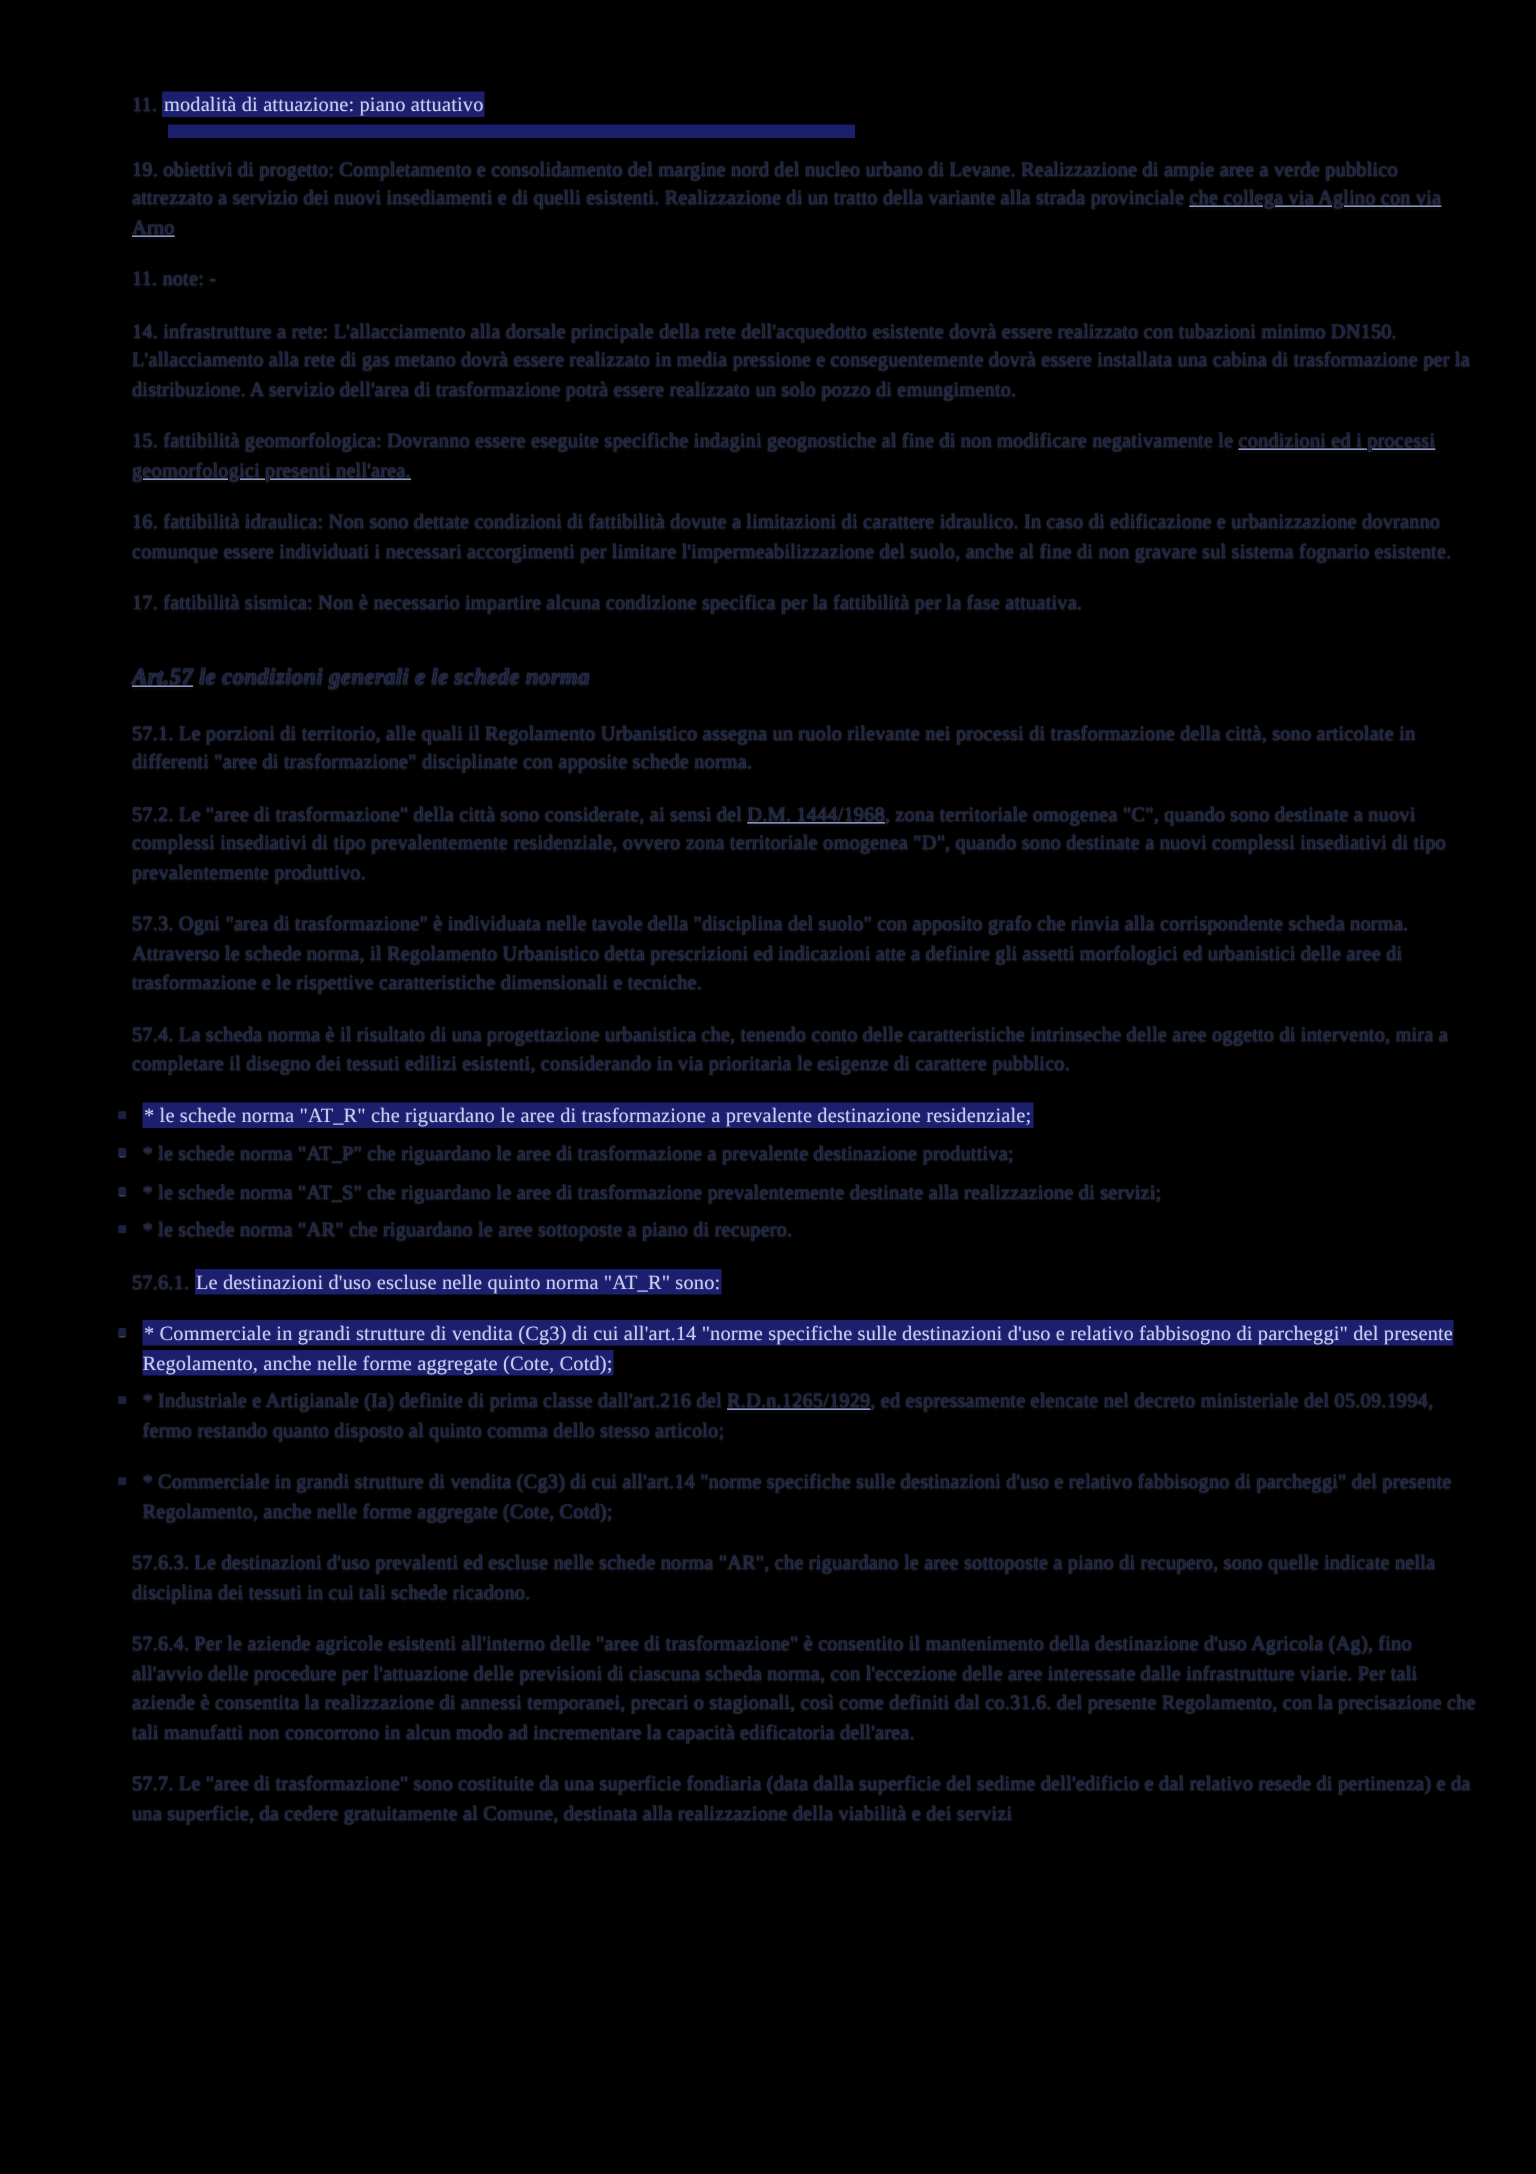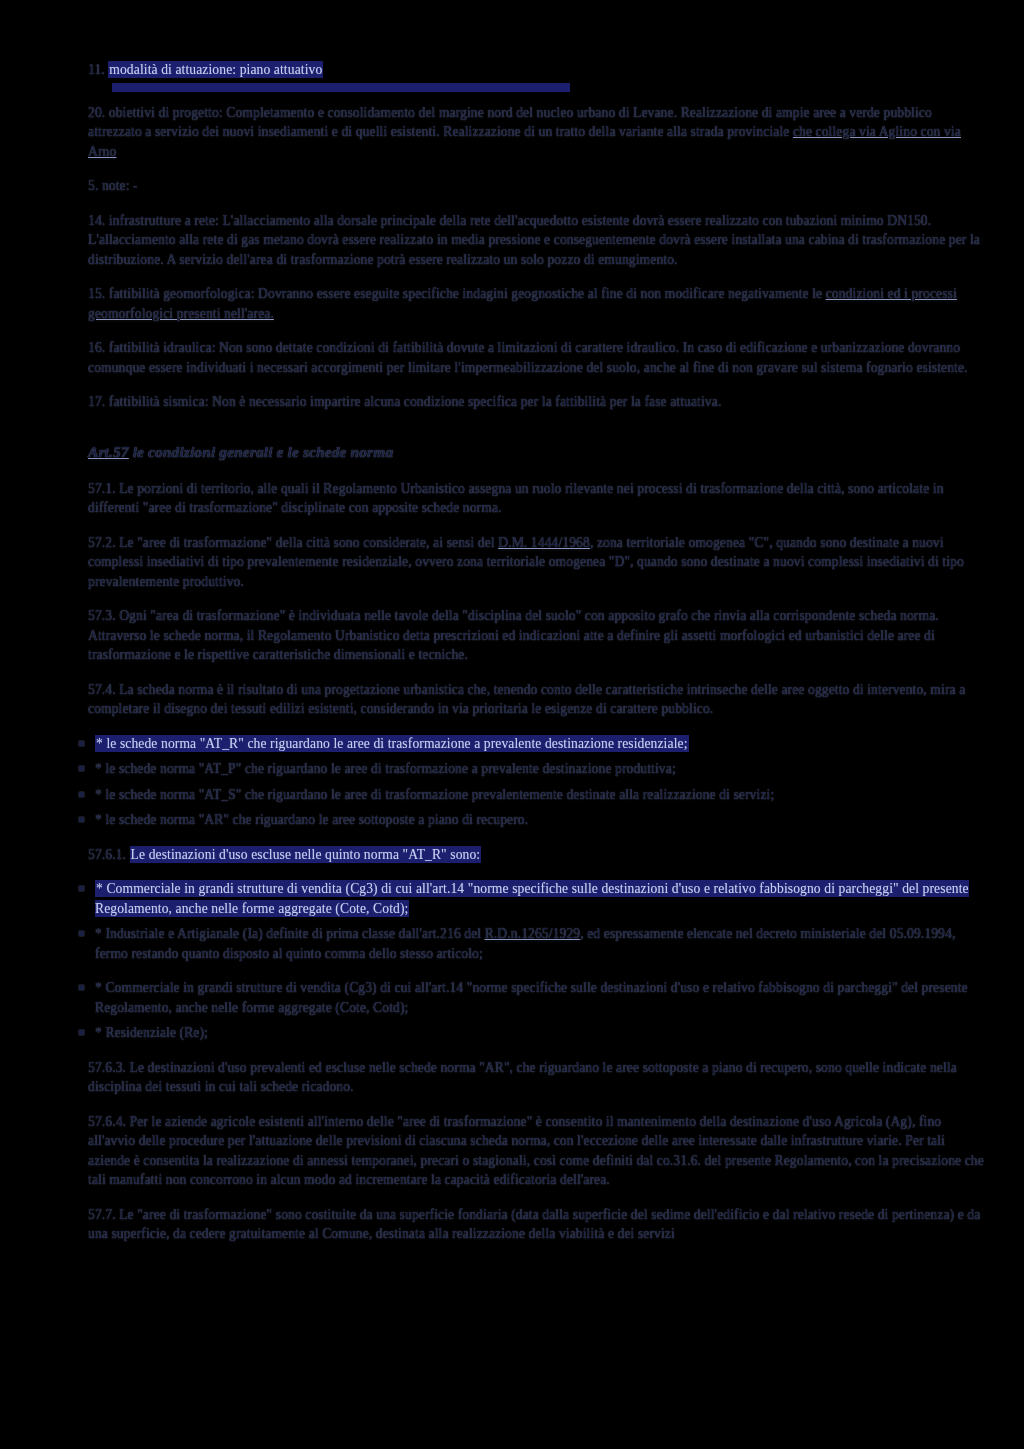--- a/index.html
+++ b/index.html
@@ -45,22 +45,22 @@
     background:#1a2042;
     box-shadow:0 0 1px rgba(185,193,230,.8);
   }
 </style>
 </head>
 <body>
 
 <div class="page" id="doc-root">
     <div class="para tight"><span class="">11. </span><span class="hl">modalità di attuazione: piano attuativo</span></div>
     <div class="selection-bar"></div>
-    <div class="para"><span class="">20. obiettivi di progetto: Completamento e consolidamento del margine nord del nucleo urbano di Levane. Realizzazione di ampie aree a verde pubblico attrezzato a servizio dei nuovi insediamenti e di quelli esistenti. Realizzazione di un tratto della variante alla strada provinciale </span><span class="u">che collega via Aglino con via Arno</span></div>
-    <div class="para"><span class="">5. note: -</span></div>
+    <div class="para"><span class="">19. obiettivi di progetto: Completamento e consolidamento del margine nord del nucleo urbano di Levane. Realizzazione di ampie aree a verde pubblico attrezzato a servizio dei nuovi insediamenti e di quelli esistenti. Realizzazione di un tratto della variante alla strada provinciale </span><span class="u">che collega via Aglino con via Arno</span></div>
+    <div class="para"><span class="">11. note: -</span></div>
     <div class="para"><span class="">14. infrastrutture a rete: L'allacciamento alla dorsale principale della rete dell'acquedotto esistente dovrà essere realizzato con tubazioni minimo DN150. L'allacciamento alla rete di gas metano dovrà essere realizzato in media pressione e conseguentemente dovrà essere installata una cabina di trasformazione per la distribuzione. A servizio dell'area di trasformazione potrà essere realizzato un solo pozzo di emungimento.</span></div>
     <div class="para"><span class="">15. fattibilità geomorfologica: </span><span class="i">Dovranno essere eseguite specifiche indagini geognostiche al fine di non modificare negativamente le </span><span class="i u">condizioni ed i processi geomorfologici presenti nell'area.</span></div>
     <div class="para"><span class="">16. fattibilità idraulica: </span><span class="i">Non sono dettate condizioni di fattibilità dovute a limitazioni di carattere idraulico. In caso di edificazione e urbanizzazione dovranno comunque essere individuati i necessari accorgimenti per limitare l'impermeabilizzazione del suolo, anche al fine di non gravare sul sistema fognario esistente.</span></div>
     <div class="para"><span class="">17. fattibilità sismica: </span><span class="i">Non è necessario impartire alcuna condizione specifica per la fattibilità per la fase attuativa.</span></div>
     <div class="heading"><span class="u">Art.57</span><span class=""> le condizioni generali e le schede norma</span></div>
     <div class="para"><span class="">57.1. Le porzioni di territorio, alle quali il Regolamento Urbanistico assegna un ruolo rilevante nei processi di trasformazione della città, sono articolate in differenti "aree di trasformazione" disciplinate con apposite schede norma.</span></div>
     <div class="para"><span class="">57.2. Le "aree di trasformazione" della città sono considerate, ai sensi del </span><span class="u">D.M. 1444/1968</span><span class="">, zona territoriale omogenea "C", quando sono destinate a nuovi complessi insediativi di tipo prevalentemente residenziale, ovvero zona territoriale omogenea "D", quando sono destinate a nuovi complessi insediativi di tipo prevalentemente produttivo.</span></div>
     <div class="para"><span class="">57.3. Ogni "area di trasformazione" è individuata nelle tavole della "disciplina del suolo" con apposito grafo che rinvia alla corrispondente scheda norma. Attraverso le schede norma, il Regolamento Urbanistico detta prescrizioni ed indicazioni atte a definire gli assetti morfologici ed urbanistici delle aree di trasformazione e le rispettive caratteristiche dimensionali e tecniche.</span></div>
     <div class="para"><span class="">57.4. La scheda norma è il risultato di una progettazione urbanistica che, tenendo conto delle caratteristiche intrinseche delle aree oggetto di intervento, mira a completare il disegno dei tessuti edilizi esistenti, considerando in via prioritaria le esigenze di carattere pubblico.</span></div>
     <ul class="bullets">
@@ -69,18 +69,17 @@
       <li class="bullet"><span class="">* le schede norma "AT_S" che riguardano le aree di trasformazione prevalentemente destinate alla realizzazione di servizi;</span></li>
       <li class="bullet"><span class="">* le schede norma "AR" che riguardano le aree sottoposte a piano di recupero.</span></li>
     </ul>
     <div class="para"><span class="">57.6.1. </span><span class="hl">Le destinazioni d'uso escluse nelle quinto norma "AT_R" sono:</span></div>
     <ul class="bullets">
       <li class="bullet"><span class="hl">* Commerciale in grandi strutture di vendita (Cg3) di cui all'art.14 "norme specifiche sulle destinazioni d'uso e relativo fabbisogno di parcheggi" del presente Regolamento, anche nelle forme aggregate (Cote, Cotd);</span></li>
       <li class="bullet"><span class="">* Industriale e Artigianale (Ia) definite di prima classe dall'art.216 del </span><span class="u">R.D.n.1265/1929</span><span class="">, ed espressamente elencate nel decreto ministeriale del 05.09.1994, fermo restando quanto disposto al quinto comma dello stesso articolo;</span></li>
     </ul>
     <ul class="bullets">
       <li class="bullet"><span class="">* Commerciale in grandi strutture di vendita (Cg3) di cui all'art.14 "norme specifiche sulle destinazioni d'uso e relativo fabbisogno di parcheggi" del presente Regolamento, anche nelle forme aggregate (Cote, Cotd);</span></li>
-      <li class="bullet"><span class="">* Residenziale (Re);</span></li>
     </ul>
     <div class="para"><span class="">57.6.3. Le destinazioni d'uso prevalenti ed escluse nelle schede norma "AR", che riguardano le aree sottoposte a piano di recupero, sono quelle indicate nella disciplina dei tessuti in cui tali schede ricadono.</span></div>
     <div class="para"><span class="">57.6.4. Per le aziende agricole esistenti all'interno delle "aree di trasformazione" è consentito il mantenimento della destinazione d'uso Agricola (Ag), fino all'avvio delle procedure per l'attuazione delle previsioni di ciascuna scheda norma, con l'eccezione delle aree interessate dalle infrastrutture viarie. Per tali aziende è consentita la realizzazione di annessi temporanei, precari o stagionali, così come definiti dal co.31.6. del presente Regolamento, con la precisazione che tali manufatti non concorrono in alcun modo ad incrementare la capacità edificatoria dell'area.</span></div>
     <div class="para"><span class="">57.7. Le "aree di trasformazione" sono costituite da una superficie fondiaria (data dalla superficie del sedime dell'edificio e dal relativo resede di pertinenza) e da una superficie, da cedere gratuitamente al Comune, destinata alla realizzazione della viabilità e dei servizi</span></div>
   </div>
 
 </body></html>

